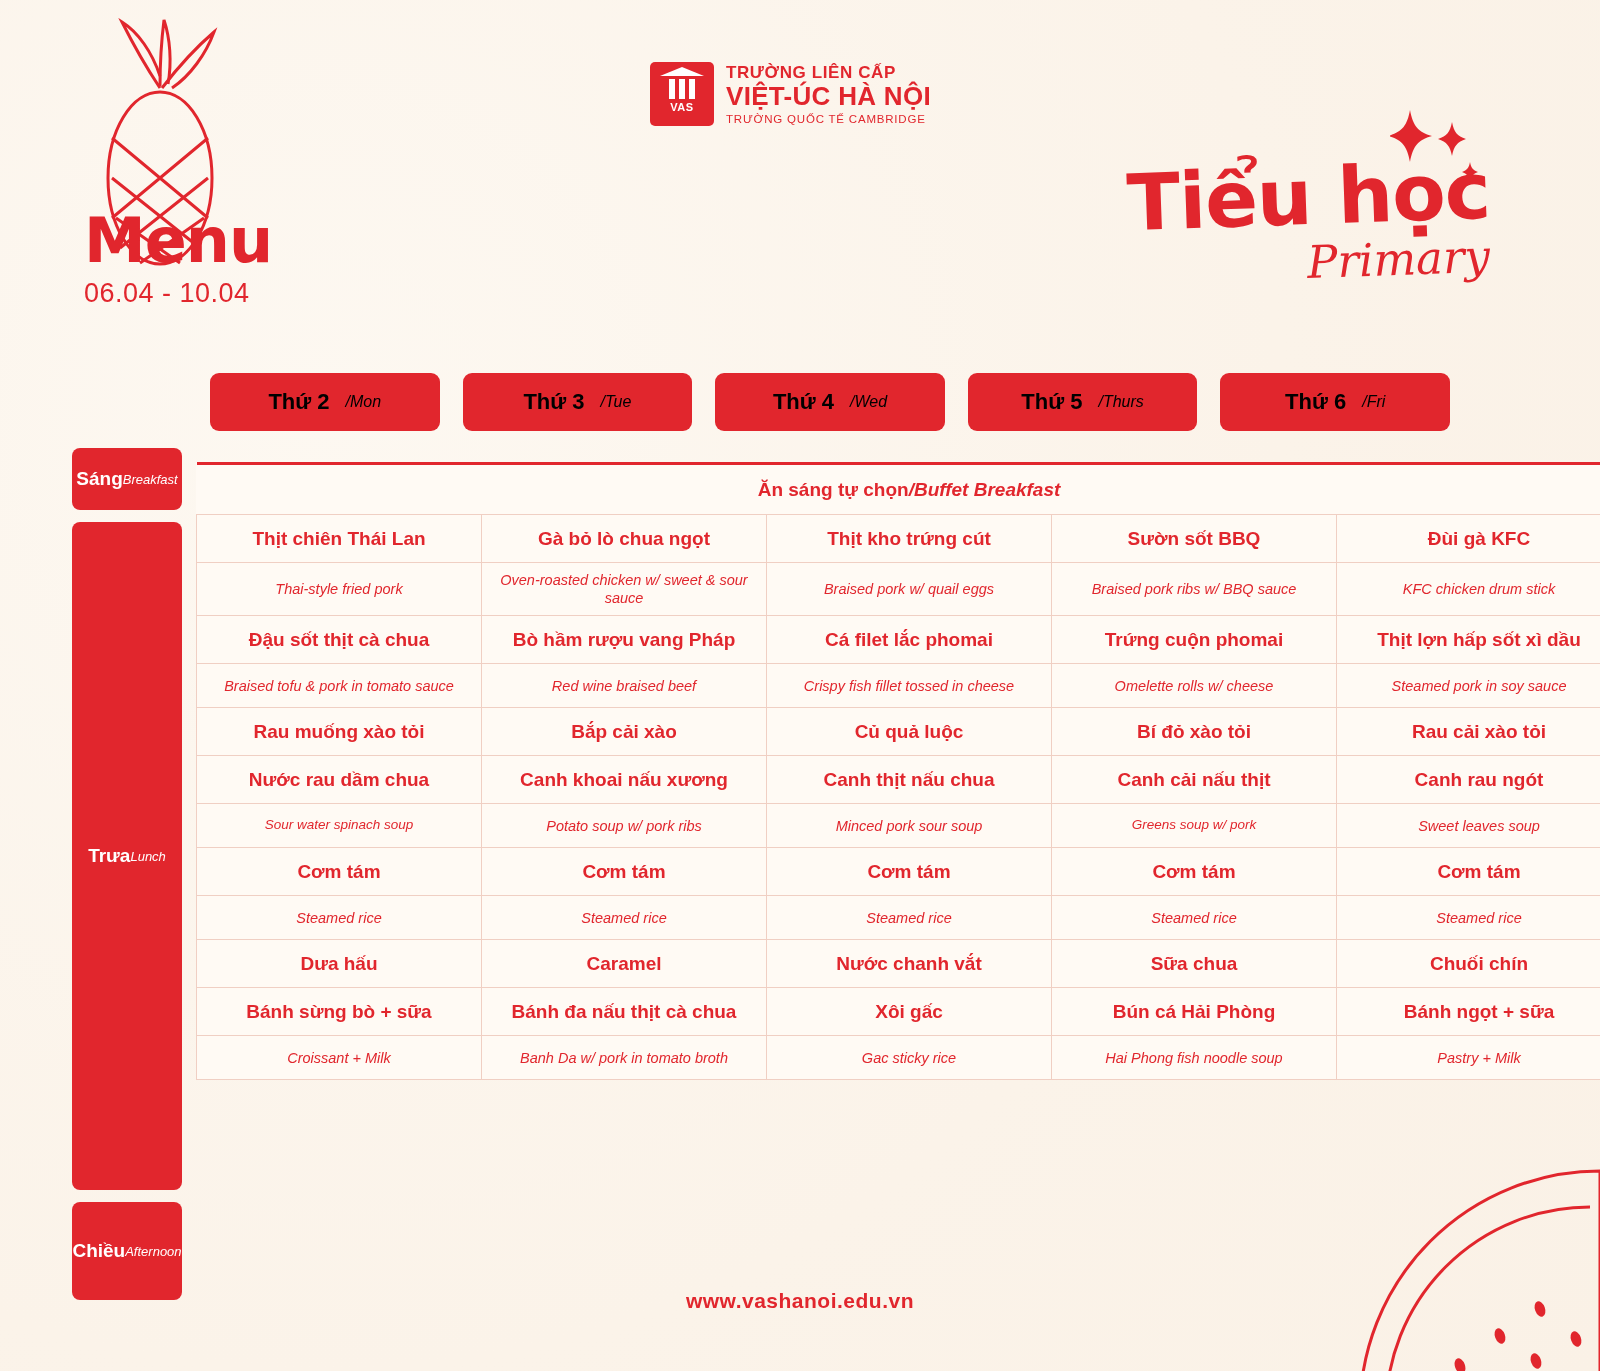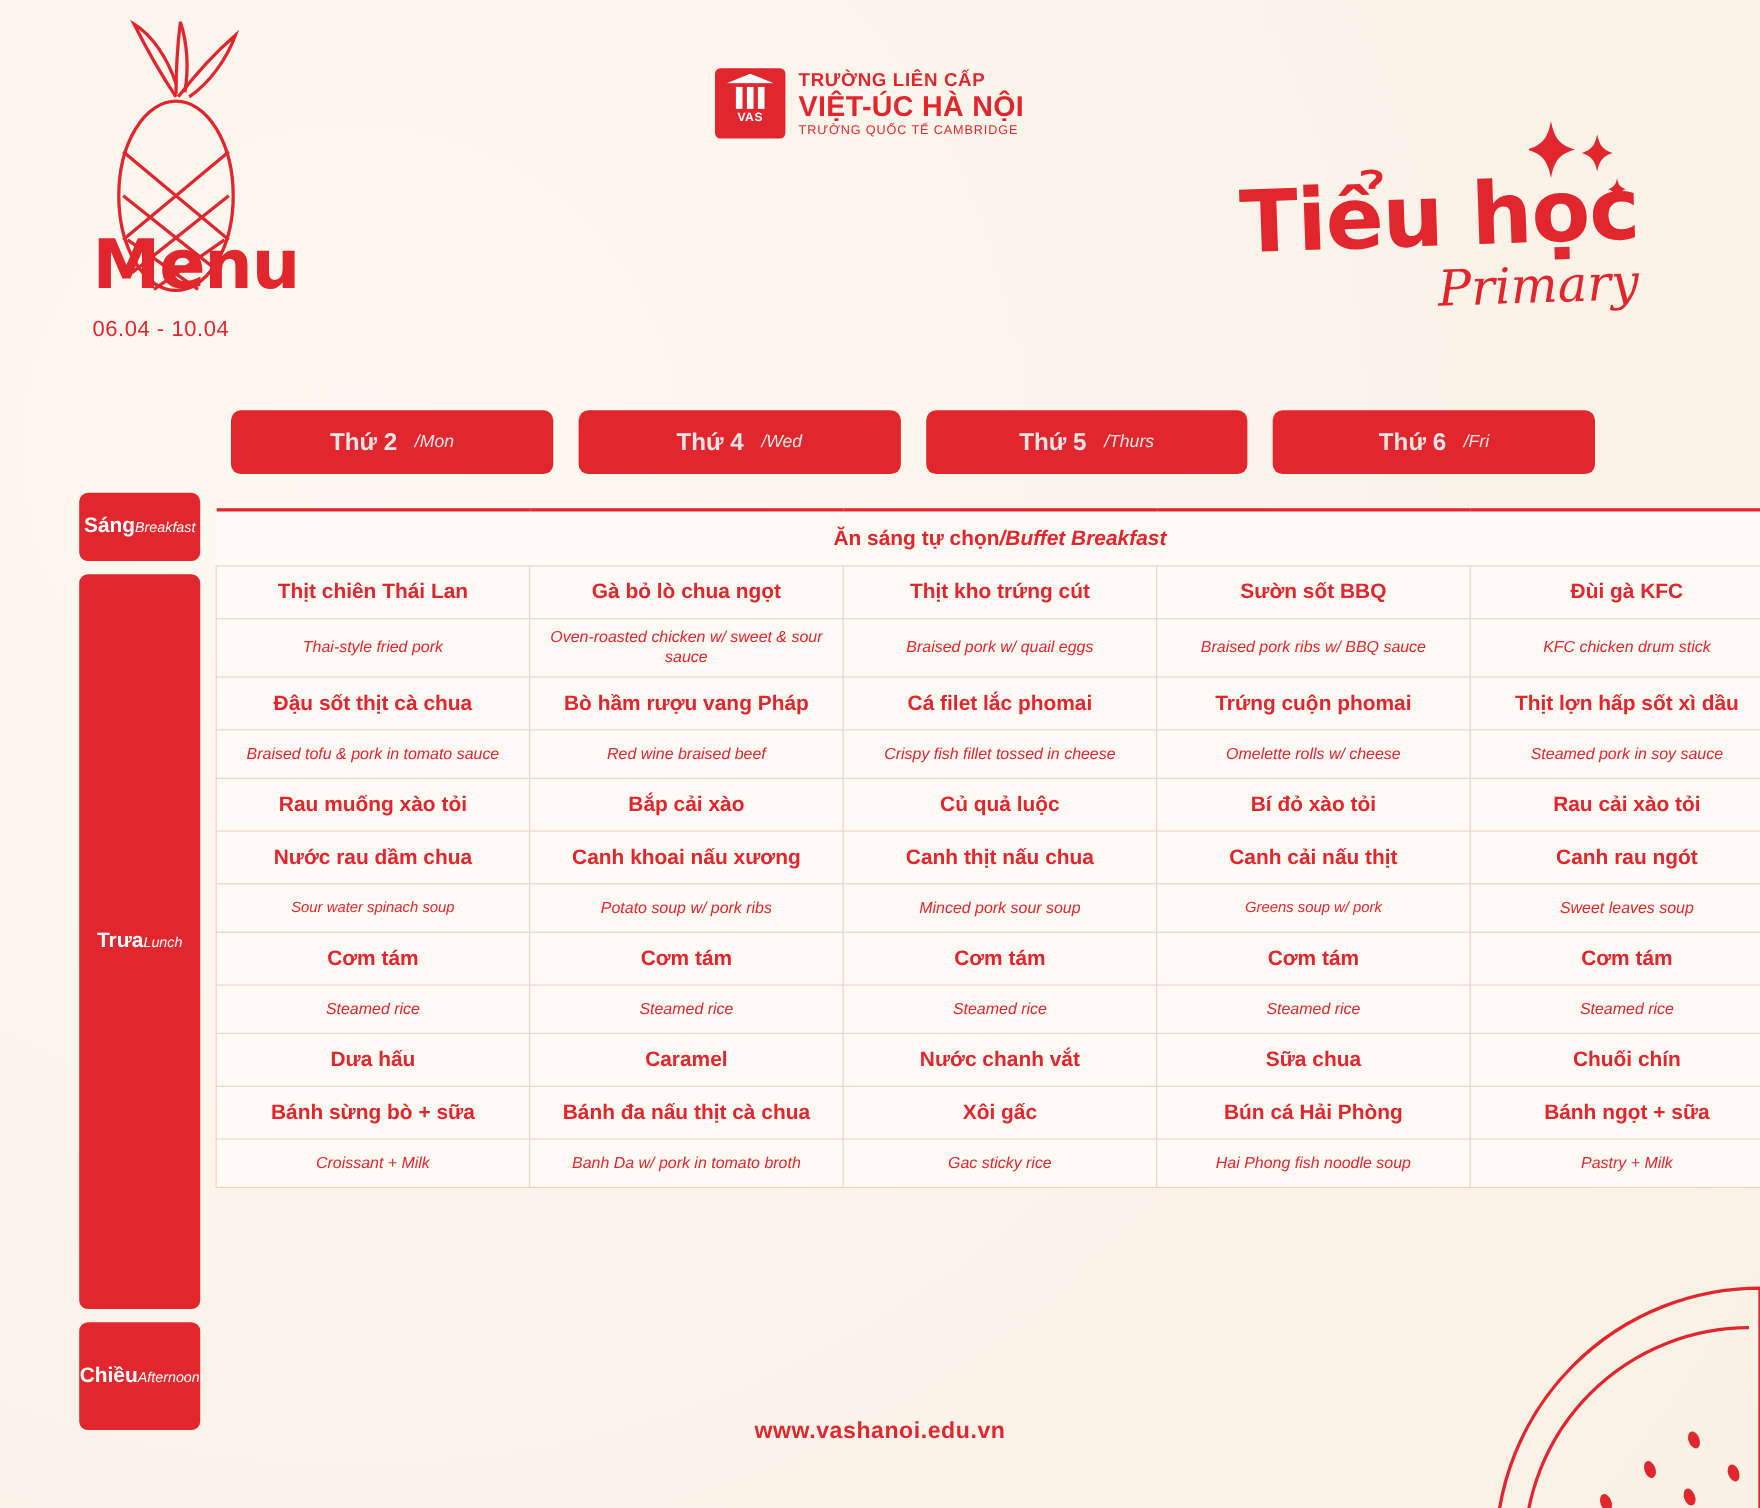--- a/index.html
+++ b/index.html
@@ -46,23 +46,23 @@
   .menu-word {
     font-family: "DejaVu Sans", sans-serif;
     font-weight: bold;
     font-size: 62px;
     color: #e1262d;
     letter-spacing: -1px;
     line-height: 1;
     margin: 0;
   }
   .menu-dates {
-    font-size: 20px;
-    color: #e1262d;
-    margin-top: 16px;
+    font-size: 27px;
+    color: #e1262d;
+    margin-top: 6px;
     letter-spacing: 0.5px;
   }
 
   
   .logo-block {
     position: absolute;
     left: 650px; top: 62px;
     display: flex;
     align-items: center;
     gap: 12px;
@@ -131,21 +131,21 @@
   .days {
     position: absolute;
     left: 210px; top: 373px;
     width: 1240px;
     display: flex;
     gap: 23px;
   }
   .day-pill {
     flex: 1;
     background: #e1262d;
-    color: #e5e5e5;
+    color: #000000;
     border-radius: 9px;
     height: 58px;
     display: flex;
     align-items: center;
     justify-content: center;
     gap: 16px;
   }
   .day-vn { font-size: 22px; font-weight: bold; }
   .day-en { font-size: 16px; font-style: italic; font-weight: normal; }
 
@@ -264,20 +264,24 @@
     <div class="grade-vn">Tiểu học</div>
     <div class="grade-en">Primary</div>
   </div>
 
   <div class="days">
     <div class="day-pill">
       <span class="day-vn">Thứ 2</span>
       <span class="day-en">/Mon</span>
     </div>
     <div class="day-pill">
+      <span class="day-vn">Thứ 3</span>
+      <span class="day-en">/Tue</span>
+    </div>
+    <div class="day-pill">
       <span class="day-vn">Thứ 4</span>
       <span class="day-en">/Wed</span>
     </div>
     <div class="day-pill">
       <span class="day-vn">Thứ 5</span>
       <span class="day-en">/Thurs</span>
     </div>
     <div class="day-pill">
       <span class="day-vn">Thứ 6</span>
       <span class="day-en">/Fri</span>

